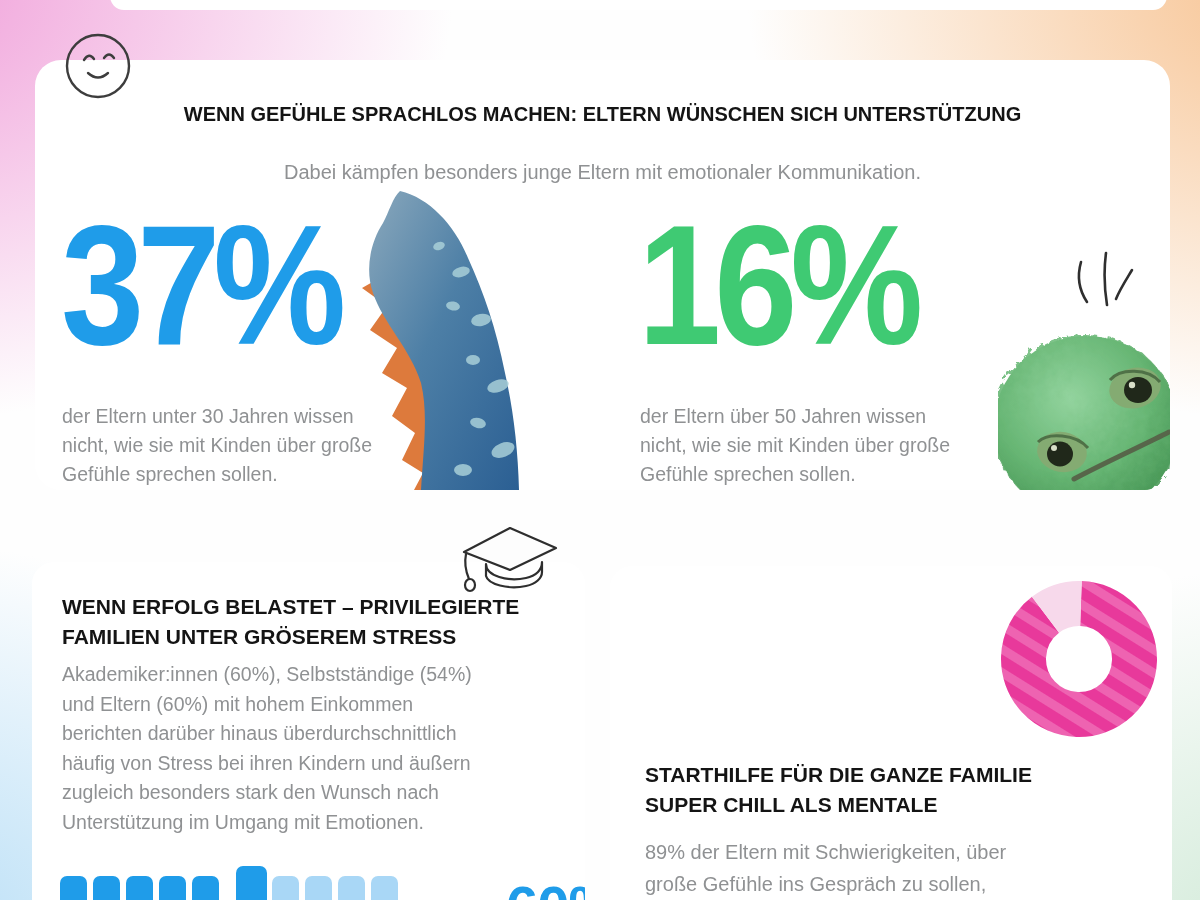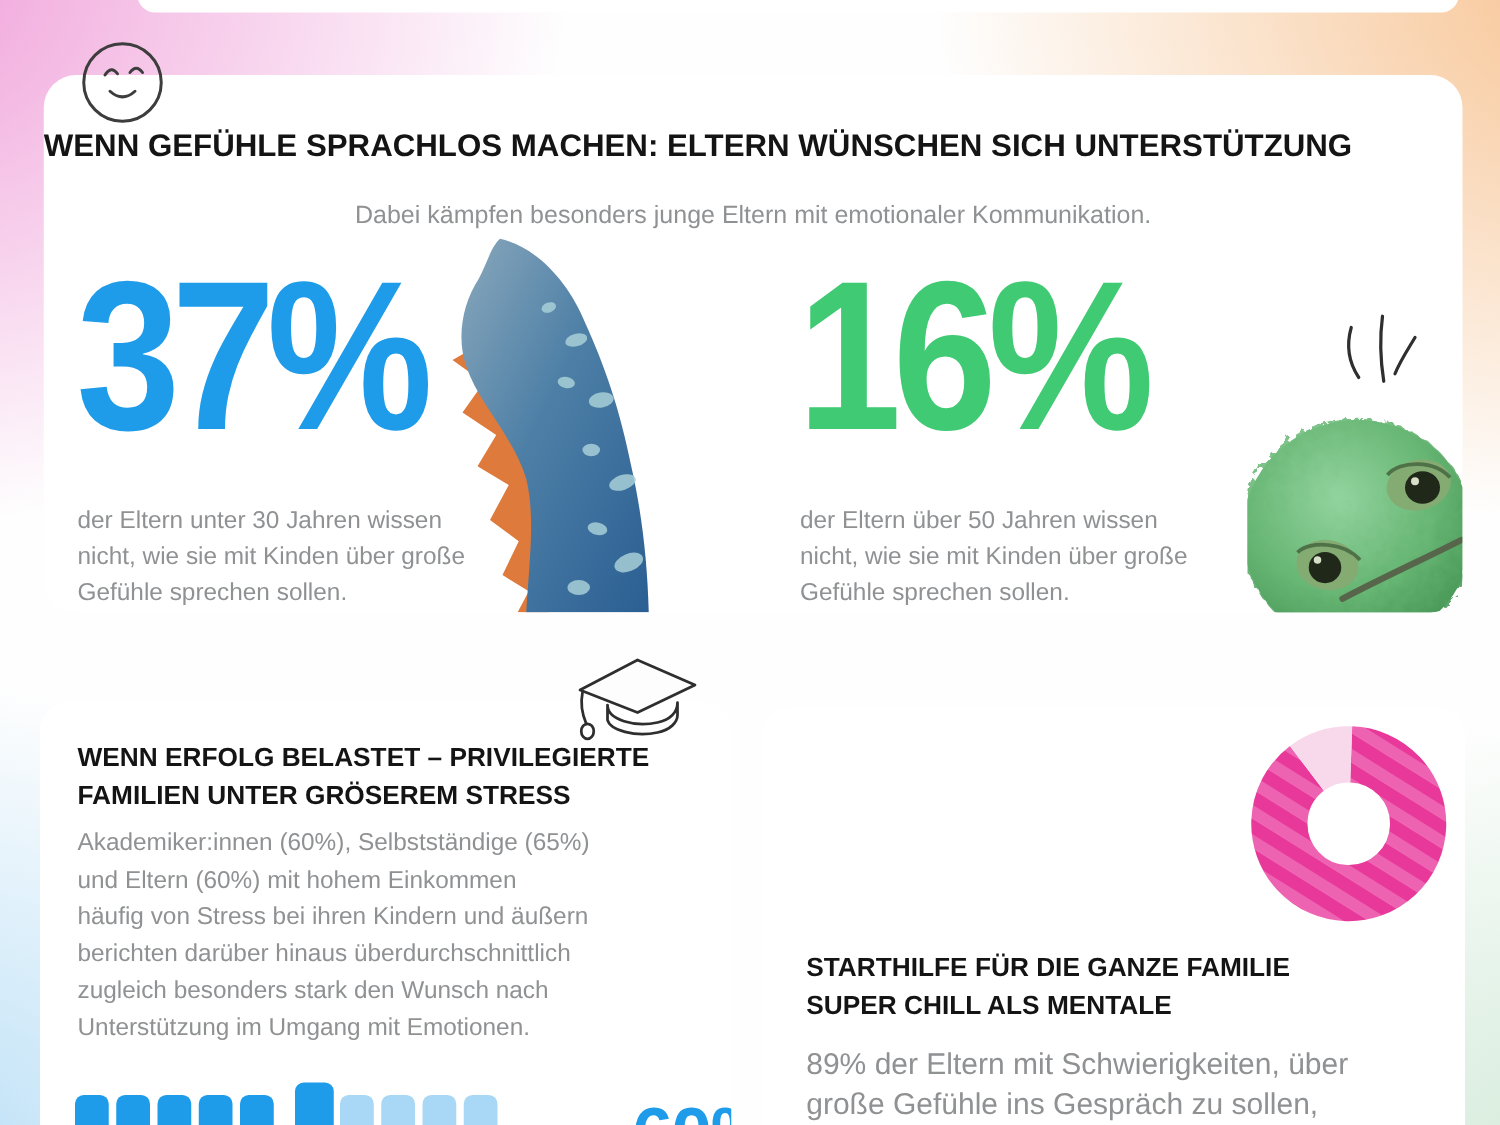--- a/index.html
+++ b/index.html
@@ -18,22 +18,22 @@
       #fefefe;
     position:relative;
   }
   .card{position:absolute;background:#ffffff;}
   .card-top-strip{left:110px;top:-18px;width:1057px;height:28px;border-radius:16px;}
   .card-main{left:35px;top:60px;width:1135px;height:430px;border-radius:26px;overflow:hidden;}
   .card-stress{left:32px;top:562px;width:553px;height:420px;border-radius:22px;overflow:hidden;}
   .card-chill{left:610px;top:566px;width:562px;height:416px;border-radius:22px;overflow:hidden;}
 
   .main-title{
-    position:absolute;left:0;top:43px;width:100%;text-align:left;
-    font-size:25px;font-weight:800;color:var(--heading-black);letter-spacing:0px;
+    position:absolute;left:0;top:43px;width:100%;text-align:center;
+    font-size:20px;font-weight:800;color:var(--heading-black);letter-spacing:0px;
   }
   .main-subtitle{
     position:absolute;left:0;top:81px;width:100%;text-align:center;
     font-size:20px;color:var(--text-gray);margin-top:20px;
   }
   .big-num{
     position:absolute;font-weight:800;font-size:170px;line-height:1;
     letter-spacing:-8px;transform:scaleX(0.88);transform-origin:left top;
   }
   .num-blue{left:26px;top:140px;color:var(--blue);}
@@ -52,21 +52,21 @@
     position:absolute;left:446px;top:2px;font-size:58px;font-weight:800;
     color:var(--blue);line-height:1;letter-spacing:-1px;
   }
 
   .num-pink{
     position:absolute;left:33px;top:34px;font-size:102px;font-weight:800;
     color:var(--pink);letter-spacing:-2px;line-height:1;
   }
   .donut-wrap{position:absolute;left:390px;top:14px;width:158px;height:158px;}
   .chill-heading{position:absolute;left:35px;top:194px;}
-  .chill-body{position:absolute;left:35px;top:270px;font-size:24px;line-height:32px;color:var(--text-gray);}
+  .chill-body{position:absolute;left:35px;top:270px;font-size:20px;line-height:32px;color:var(--text-gray);}
 
   .floating-icon{position:absolute;}
   .smiley{left:60px;top:28px;width:76px;height:76px;}
   .gradcap{left:452px;top:518px;width:115px;height:85px;}
   .dashes{position:absolute;left:1033px;top:190px;width:70px;height:62px;}
   .tentacle{position:absolute;left:300px;top:128px;width:215px;height:302px;}
   .ostrich{position:absolute;right:0;bottom:0;width:172px;height:162px;}
 </style>
 </head>
 <body>
@@ -166,24 +166,24 @@
   <path d="M44,30 Q49,23 54,30"></path>
   <path d="M28,45 Q38,54 48,45"></path>
 </svg>
 
 <div class="card card-stress">
   <div class="card-heading stress-heading">
     <div>WENN ERFOLG BELASTET – PRIVILEGIERTE</div>
     <div>FAMILIEN UNTER GRÖSEREM STRESS</div>
   </div>
   <div class="stress-body">
-    <div>Akademiker:innen (60%), Selbstständige (65%)</div>
+    <div>Akademiker:innen (60%), Selbstständige (54%)</div>
     <div>und Eltern (60%) mit hohem Einkommen</div>
+    <div>berichten darüber hinaus überdurchschnittlich</div>
     <div>häufig von Stress bei ihren Kindern und äußern</div>
-    <div>berichten darüber hinaus überdurchschnittlich</div>
     <div>zugleich besonders stark den Wunsch nach</div>
     <div>Unterstützung im Umgang mit Emotionen.</div>
   </div>
   <div class="pictogram-row" id="pictogram">
     <div class="picto-label">60%</div>
   <div class="picto-sq" style="left: 0px; top: 0px; width: 27px; height: 46px; background: rgb(31, 156, 233);"></div>
       <div class="picto-sq" style="left: 33px; top: 0px; width: 27px; height: 46px; background: rgb(31, 156, 233);"></div>
       <div class="picto-sq" style="left: 66px; top: 0px; width: 27px; height: 46px; background: rgb(31, 156, 233);"></div>
       <div class="picto-sq" style="left: 99px; top: 0px; width: 27px; height: 46px; background: rgb(31, 156, 233);"></div>
       <div class="picto-sq" style="left: 132px; top: 0px; width: 27px; height: 46px; background: rgb(31, 156, 233);"></div>

